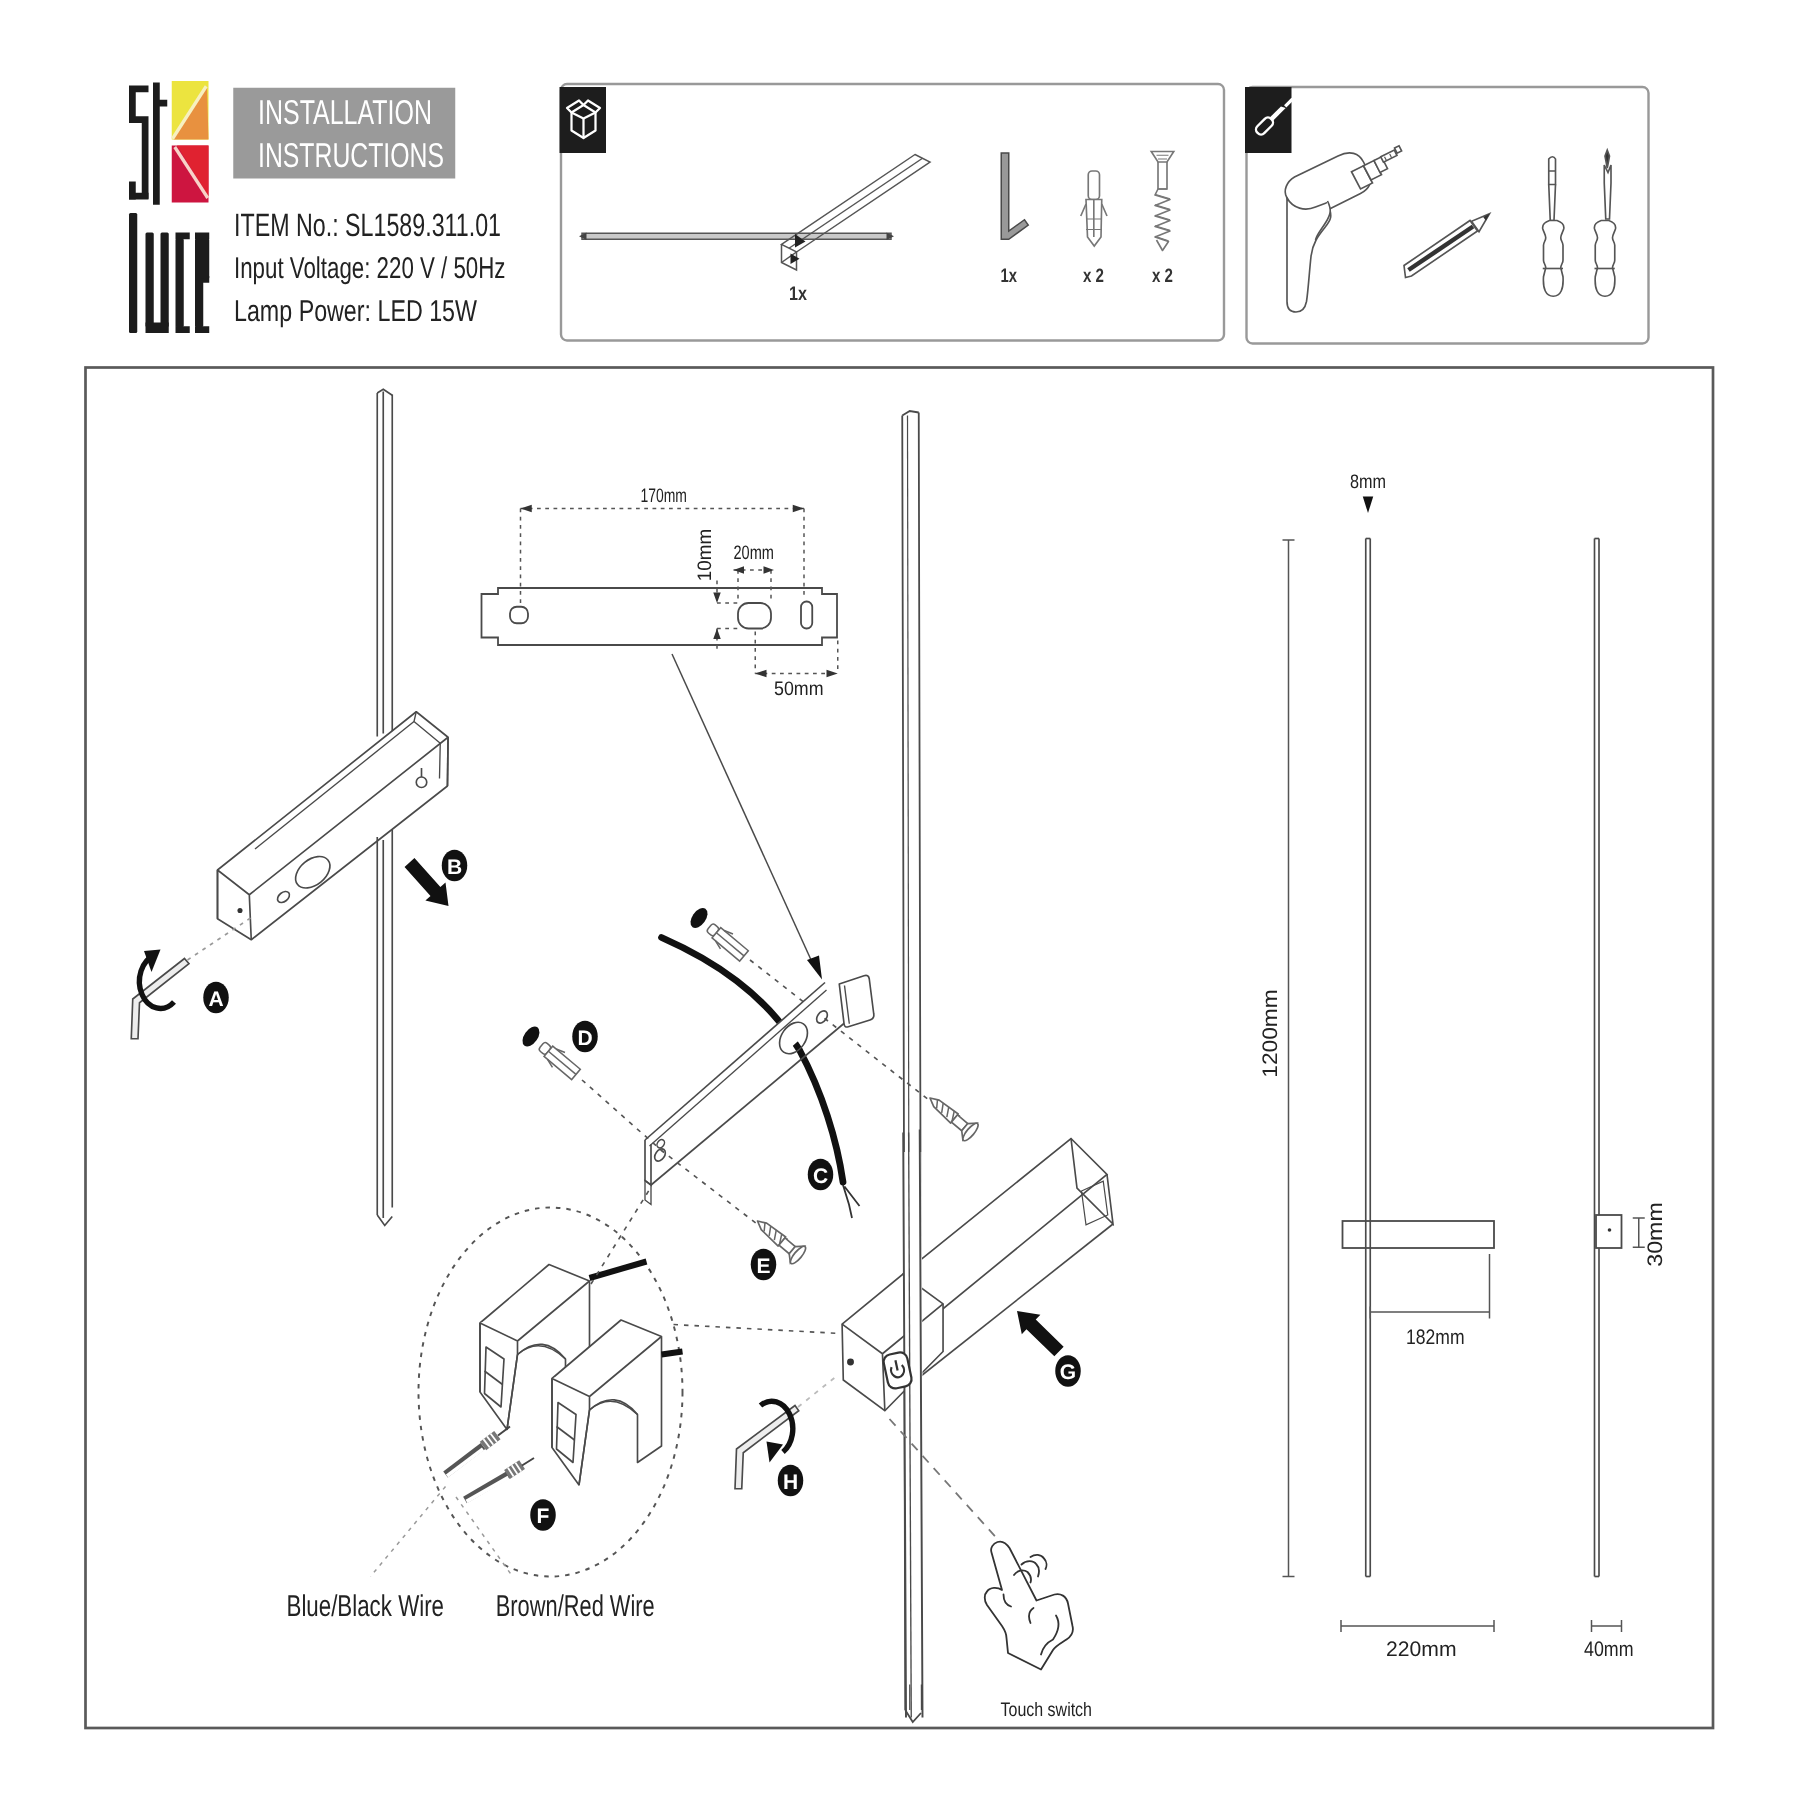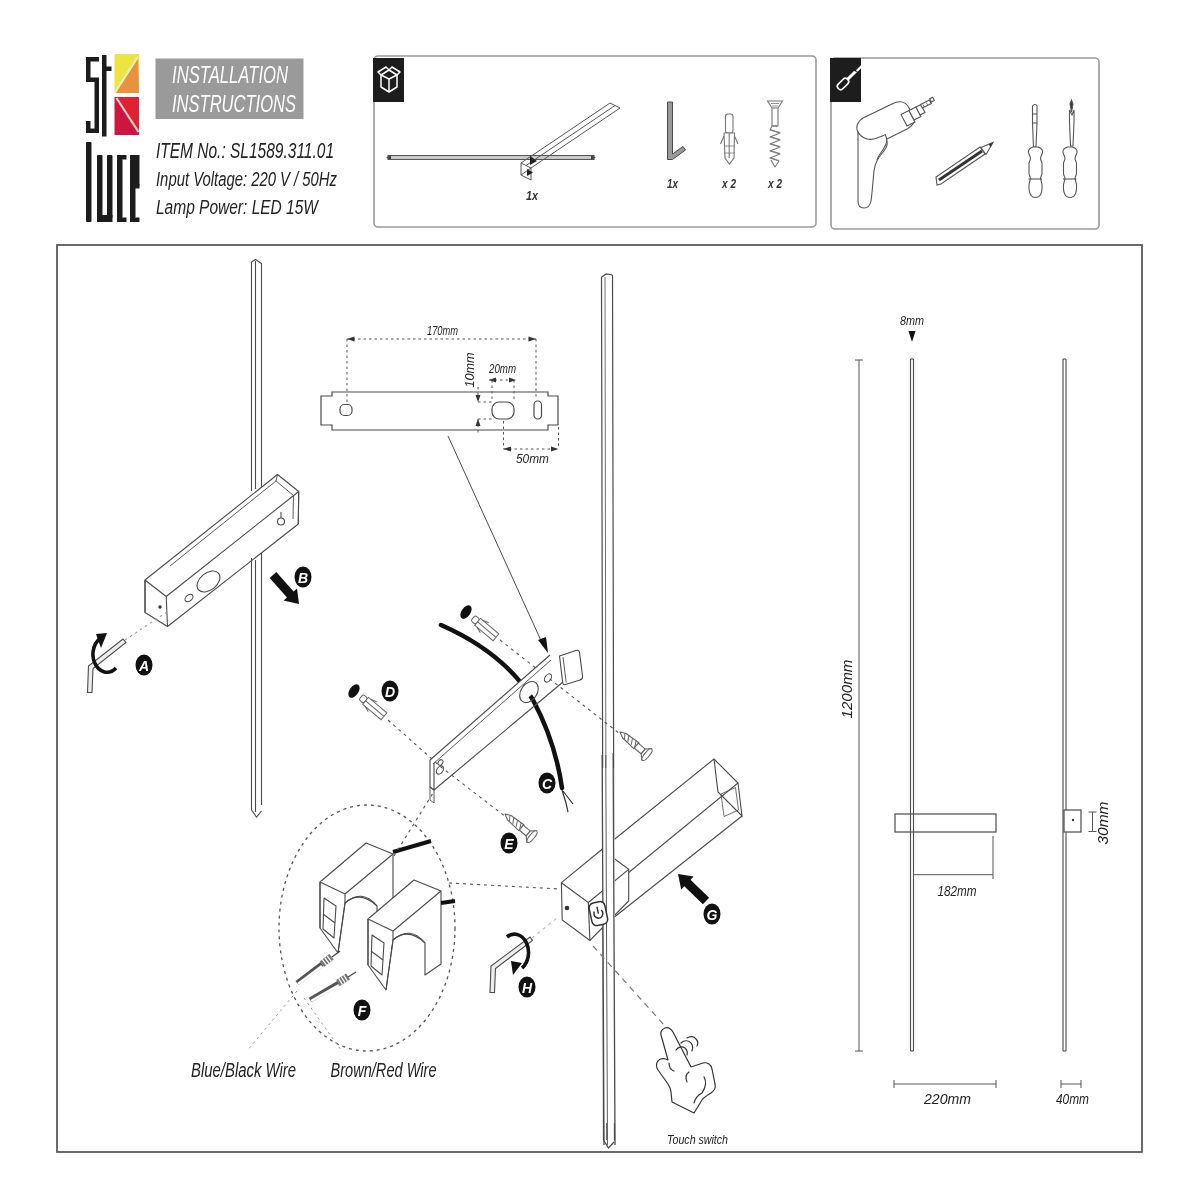--- a/index.html
+++ b/index.html
@@ -1,16 +1,16 @@
 <!DOCTYPE html>
 <html><head>
 <meta charset="utf-8">
 <style>
   html,body{margin:0;padding:0;background:#ffffff;}
-  #page{width:1200px;height:1200px;position:relative;background:#ffffff;font-family:"Liberation Sans",sans-serif;font-style:italic;}
+  #page{width:1200px;height:1200px;position:relative;background:#ffffff;font-family:"Liberation Sans",sans-serif;}
   svg{position:absolute;top:0;left:0;}
   text{font-family:"Liberation Sans",sans-serif;}
 </style>
 </head>
 <body>
 <div id="page">
 <svg width="1200" height="1200" viewBox="0 0 1200 1200">
 
 <rect x="0" y="0" width="1200" height="1200" fill="#ffffff"></rect>
 

